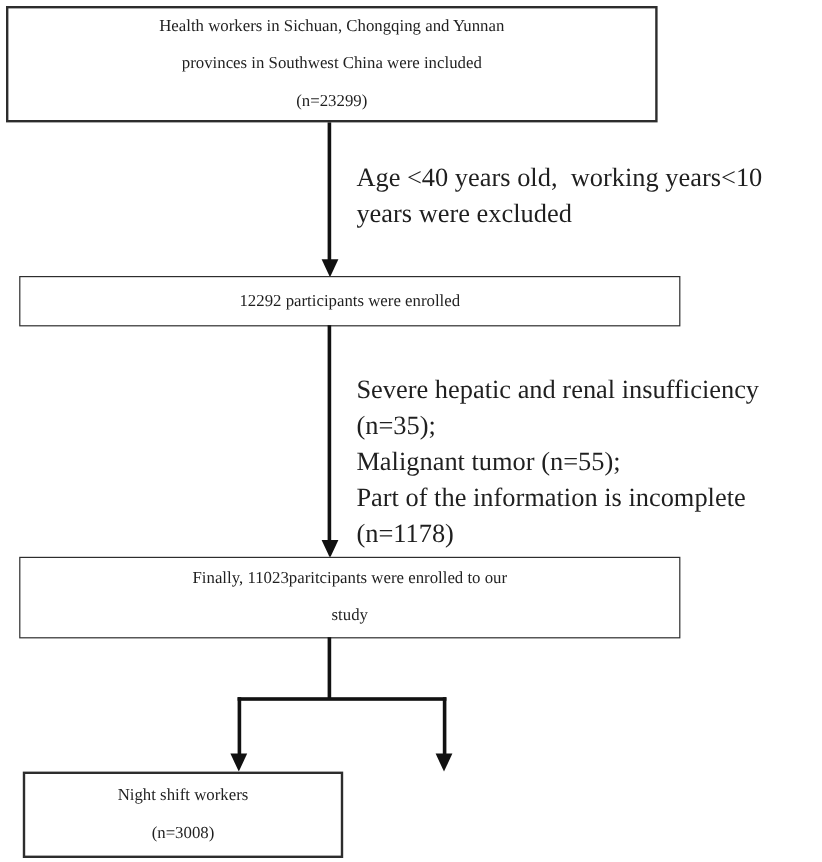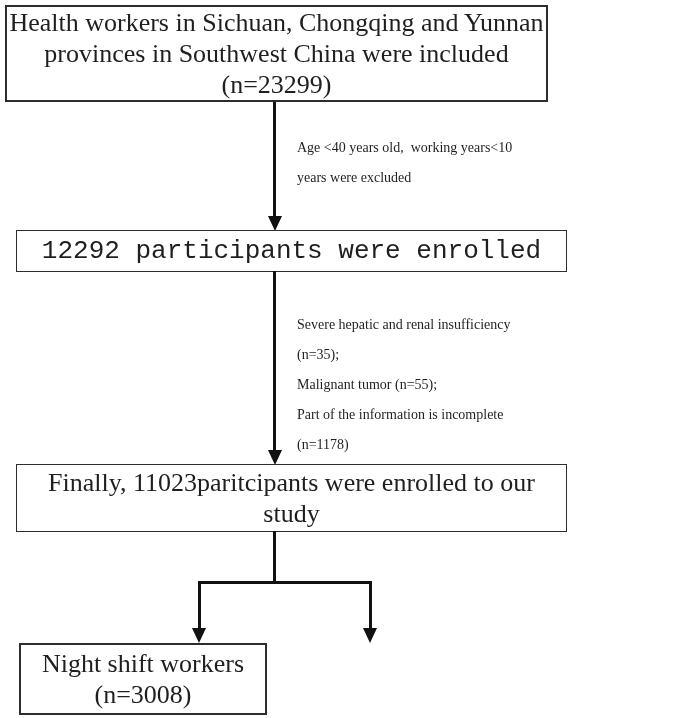--- a/index.html
+++ b/index.html
@@ -19,29 +19,29 @@
   .box {
     position: absolute;
     box-sizing: border-box;
     border: 2px solid #2d2d2d;
     background: #ffffff;
     display: flex;
     align-items: center;
     justify-content: center;
     text-align: center;
     white-space: pre-line;
-    font-size: 26px;
+    font-size: 14px;
     line-height: 31px;
   }
   .box.thin { border-width: 1.5px; }
   .note {
     position: absolute;
     white-space: pre-wrap;
     text-align: left;
-    font-size: 14px;
+    font-size: 22px;
     line-height: 30px;
   }
   .vline {
     position: absolute;
     width: 3px;
     background: #111111;
   }
   .hline {
     position: absolute;
     height: 3px;
@@ -64,21 +64,21 @@
   <div class="box" style="left:5px; top:5px; width:543px; height:97px;">Health workers in Sichuan, Chongqing and Yunnan
 provinces in Southwest China were included
 (n=23299)</div>
 
   <div class="vline" style="left:273px; top:102px; height:115px;"></div>
   <div class="arrowhead" style="left:268px; top:216px;"></div>
 
   <div class="note" style="left:297px; top:133px; width:388px;">Age &lt;40 years old,  working years&lt;10
 years were excluded</div>
 
-  <div class="box thin" style="left:16px; top:230px; width:551px; height:42px;font-family:Liberation Mono, monospace;">12292 participants were enrolled</div>
+  <div class="box thin" style="left:16px; top:230px; width:551px; height:42px;">12292 participants were enrolled</div>
 
   <div class="vline" style="left:273px; top:271px; height:180px;"></div>
   <div class="arrowhead" style="left:268px; top:450px;"></div>
 
   <div class="note" style="left:297px; top:293px; width:388px;margin-top:17px;">Severe hepatic and renal insufficiency
 (n=35);
 Malignant tumor (n=55);
 Part of the information is incomplete
 (n=1178)</div>
 
@@ -87,17 +87,17 @@
 
   <div class="vline" style="left:273px; top:531px; height:52px;"></div>
   <div class="hline" style="left:198px; top:581px; width:174px;"></div>
 
   <div class="vline" style="left:198px; top:581px; height:48px;"></div>
   <div class="arrowhead" style="left:192px; top:628px;"></div>
 
   <div class="vline" style="left:369px; top:581px; height:48px;"></div>
   <div class="arrowhead" style="left:363px; top:628px;"></div>
 
-  <div class="box" style="left:19px; top:643px; width:248px; height:72px;">Night shift workers
+  <div class="box" style="left:19px; top:643px; width:267px; height:72px;">Night shift workers
 (n=3008)</div>
 
 
 </div>
 
 </body></html>

